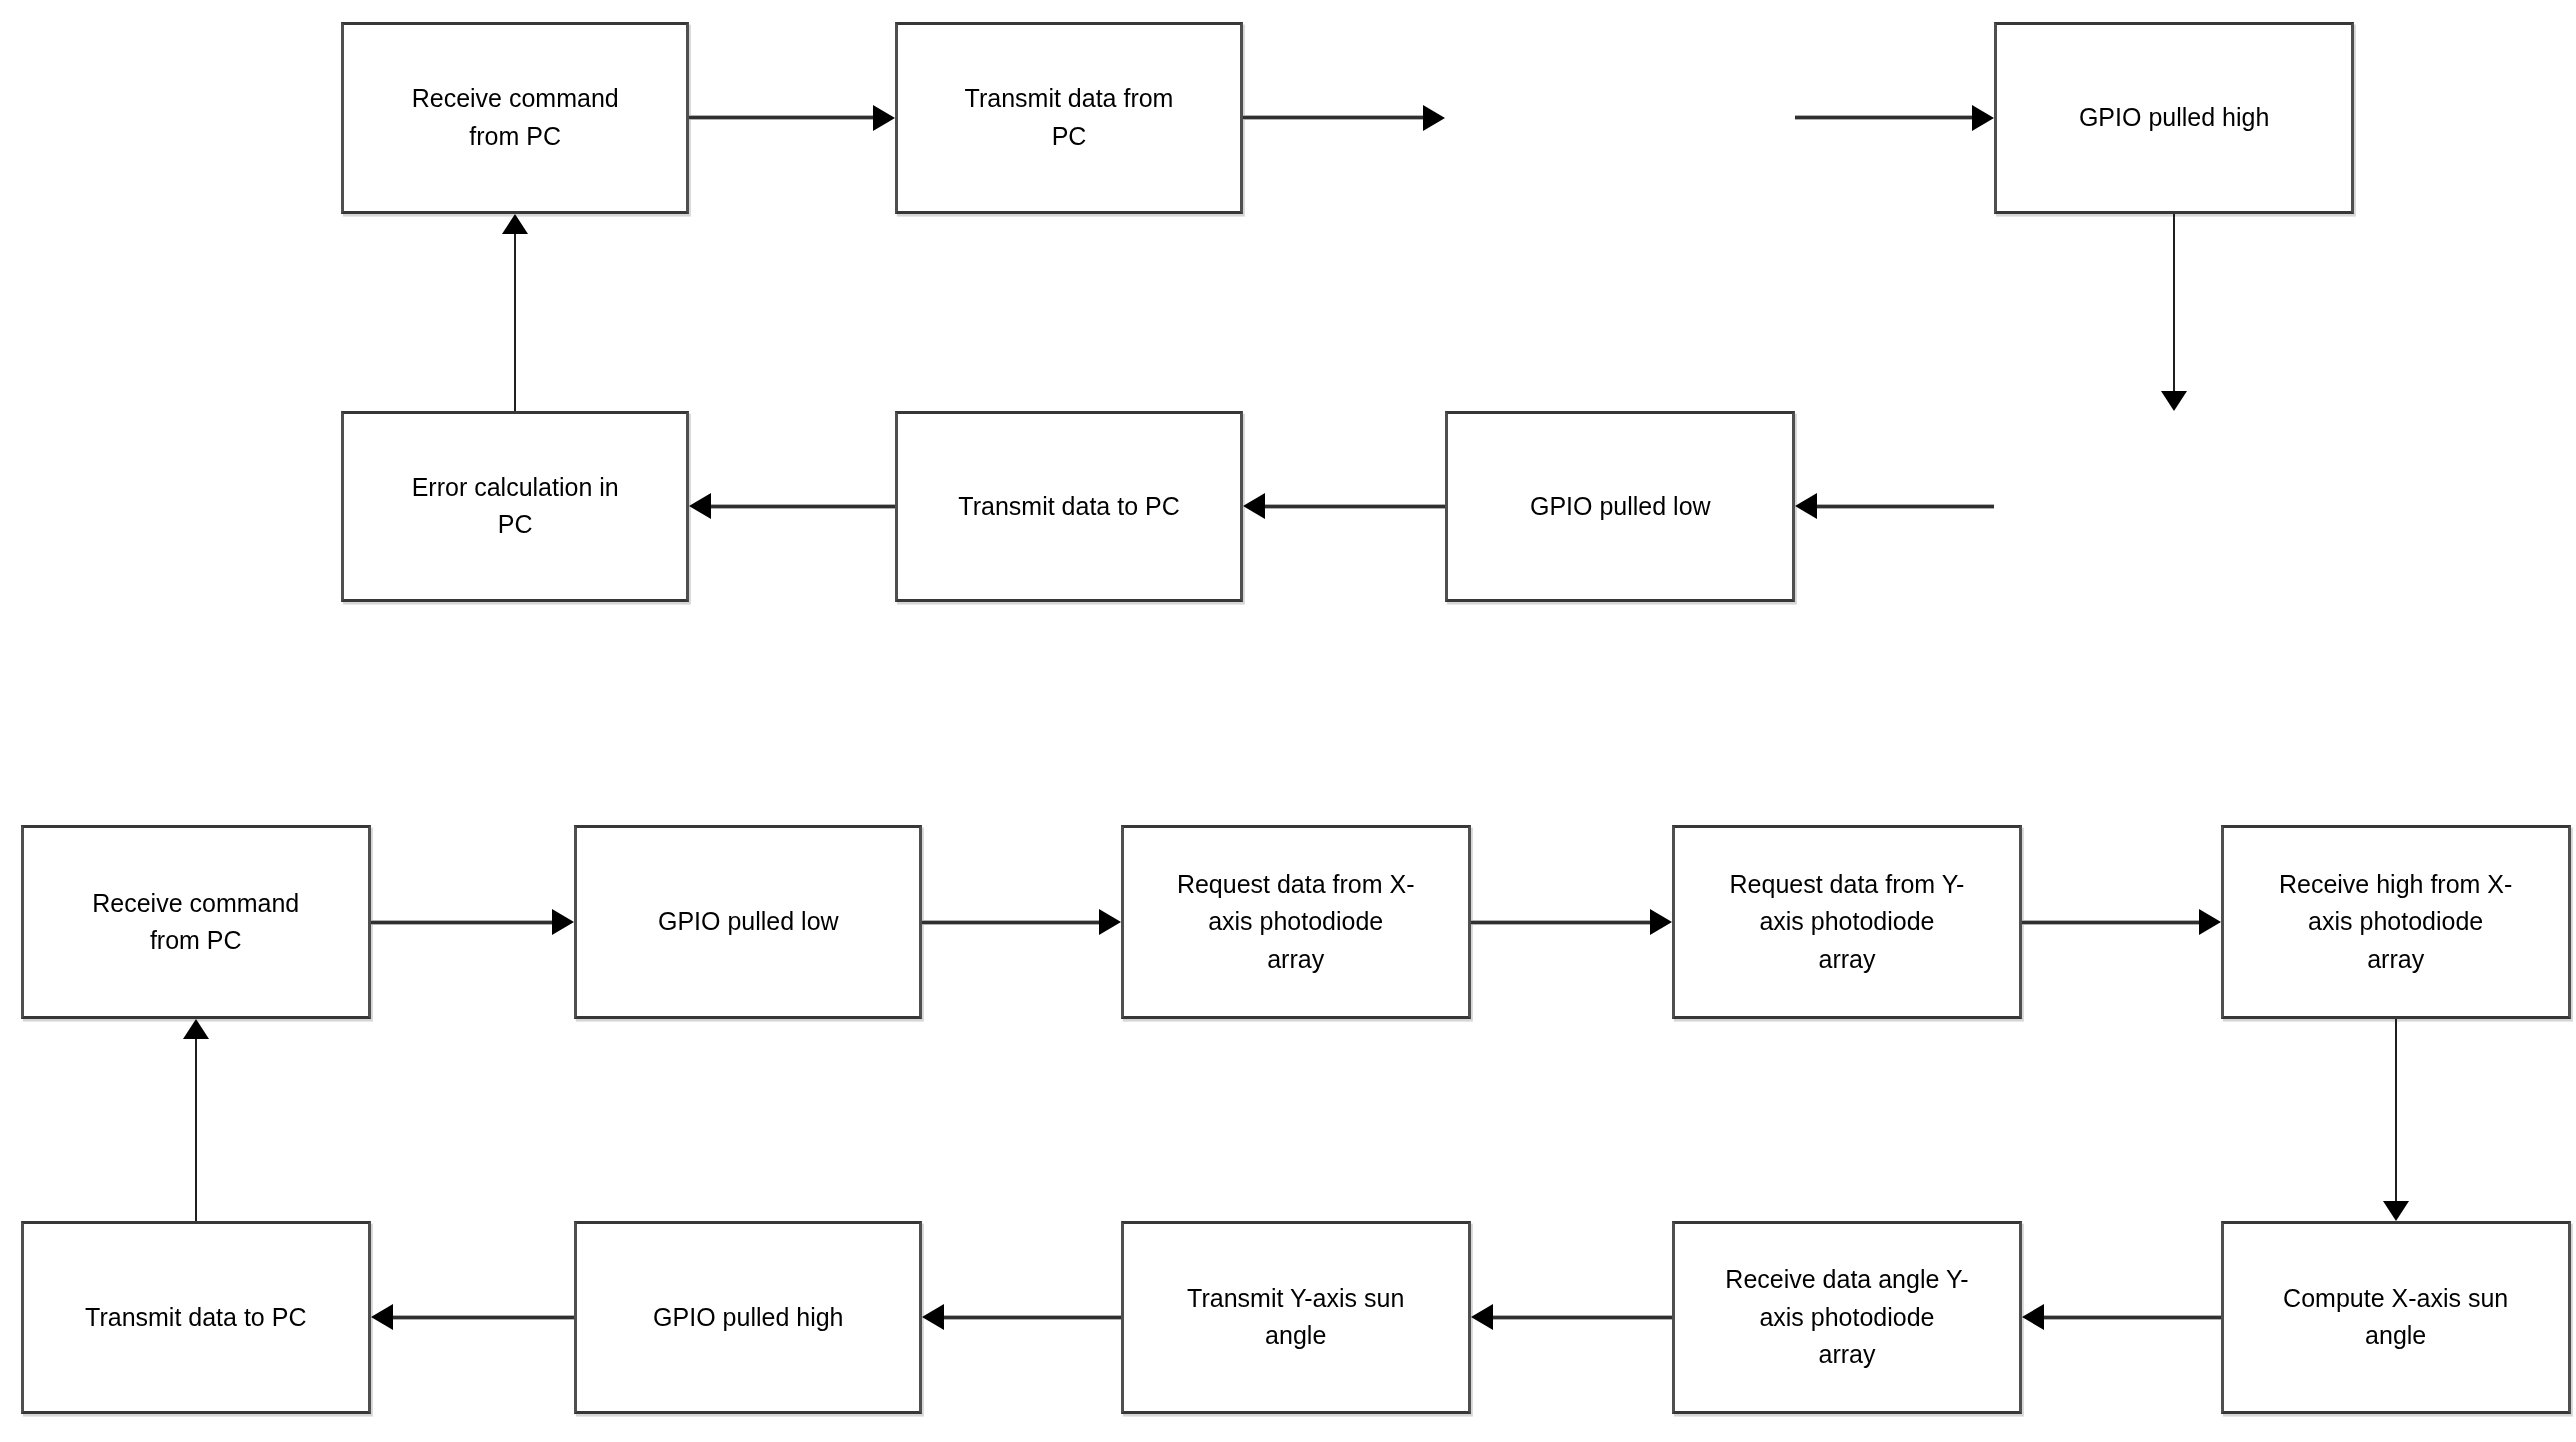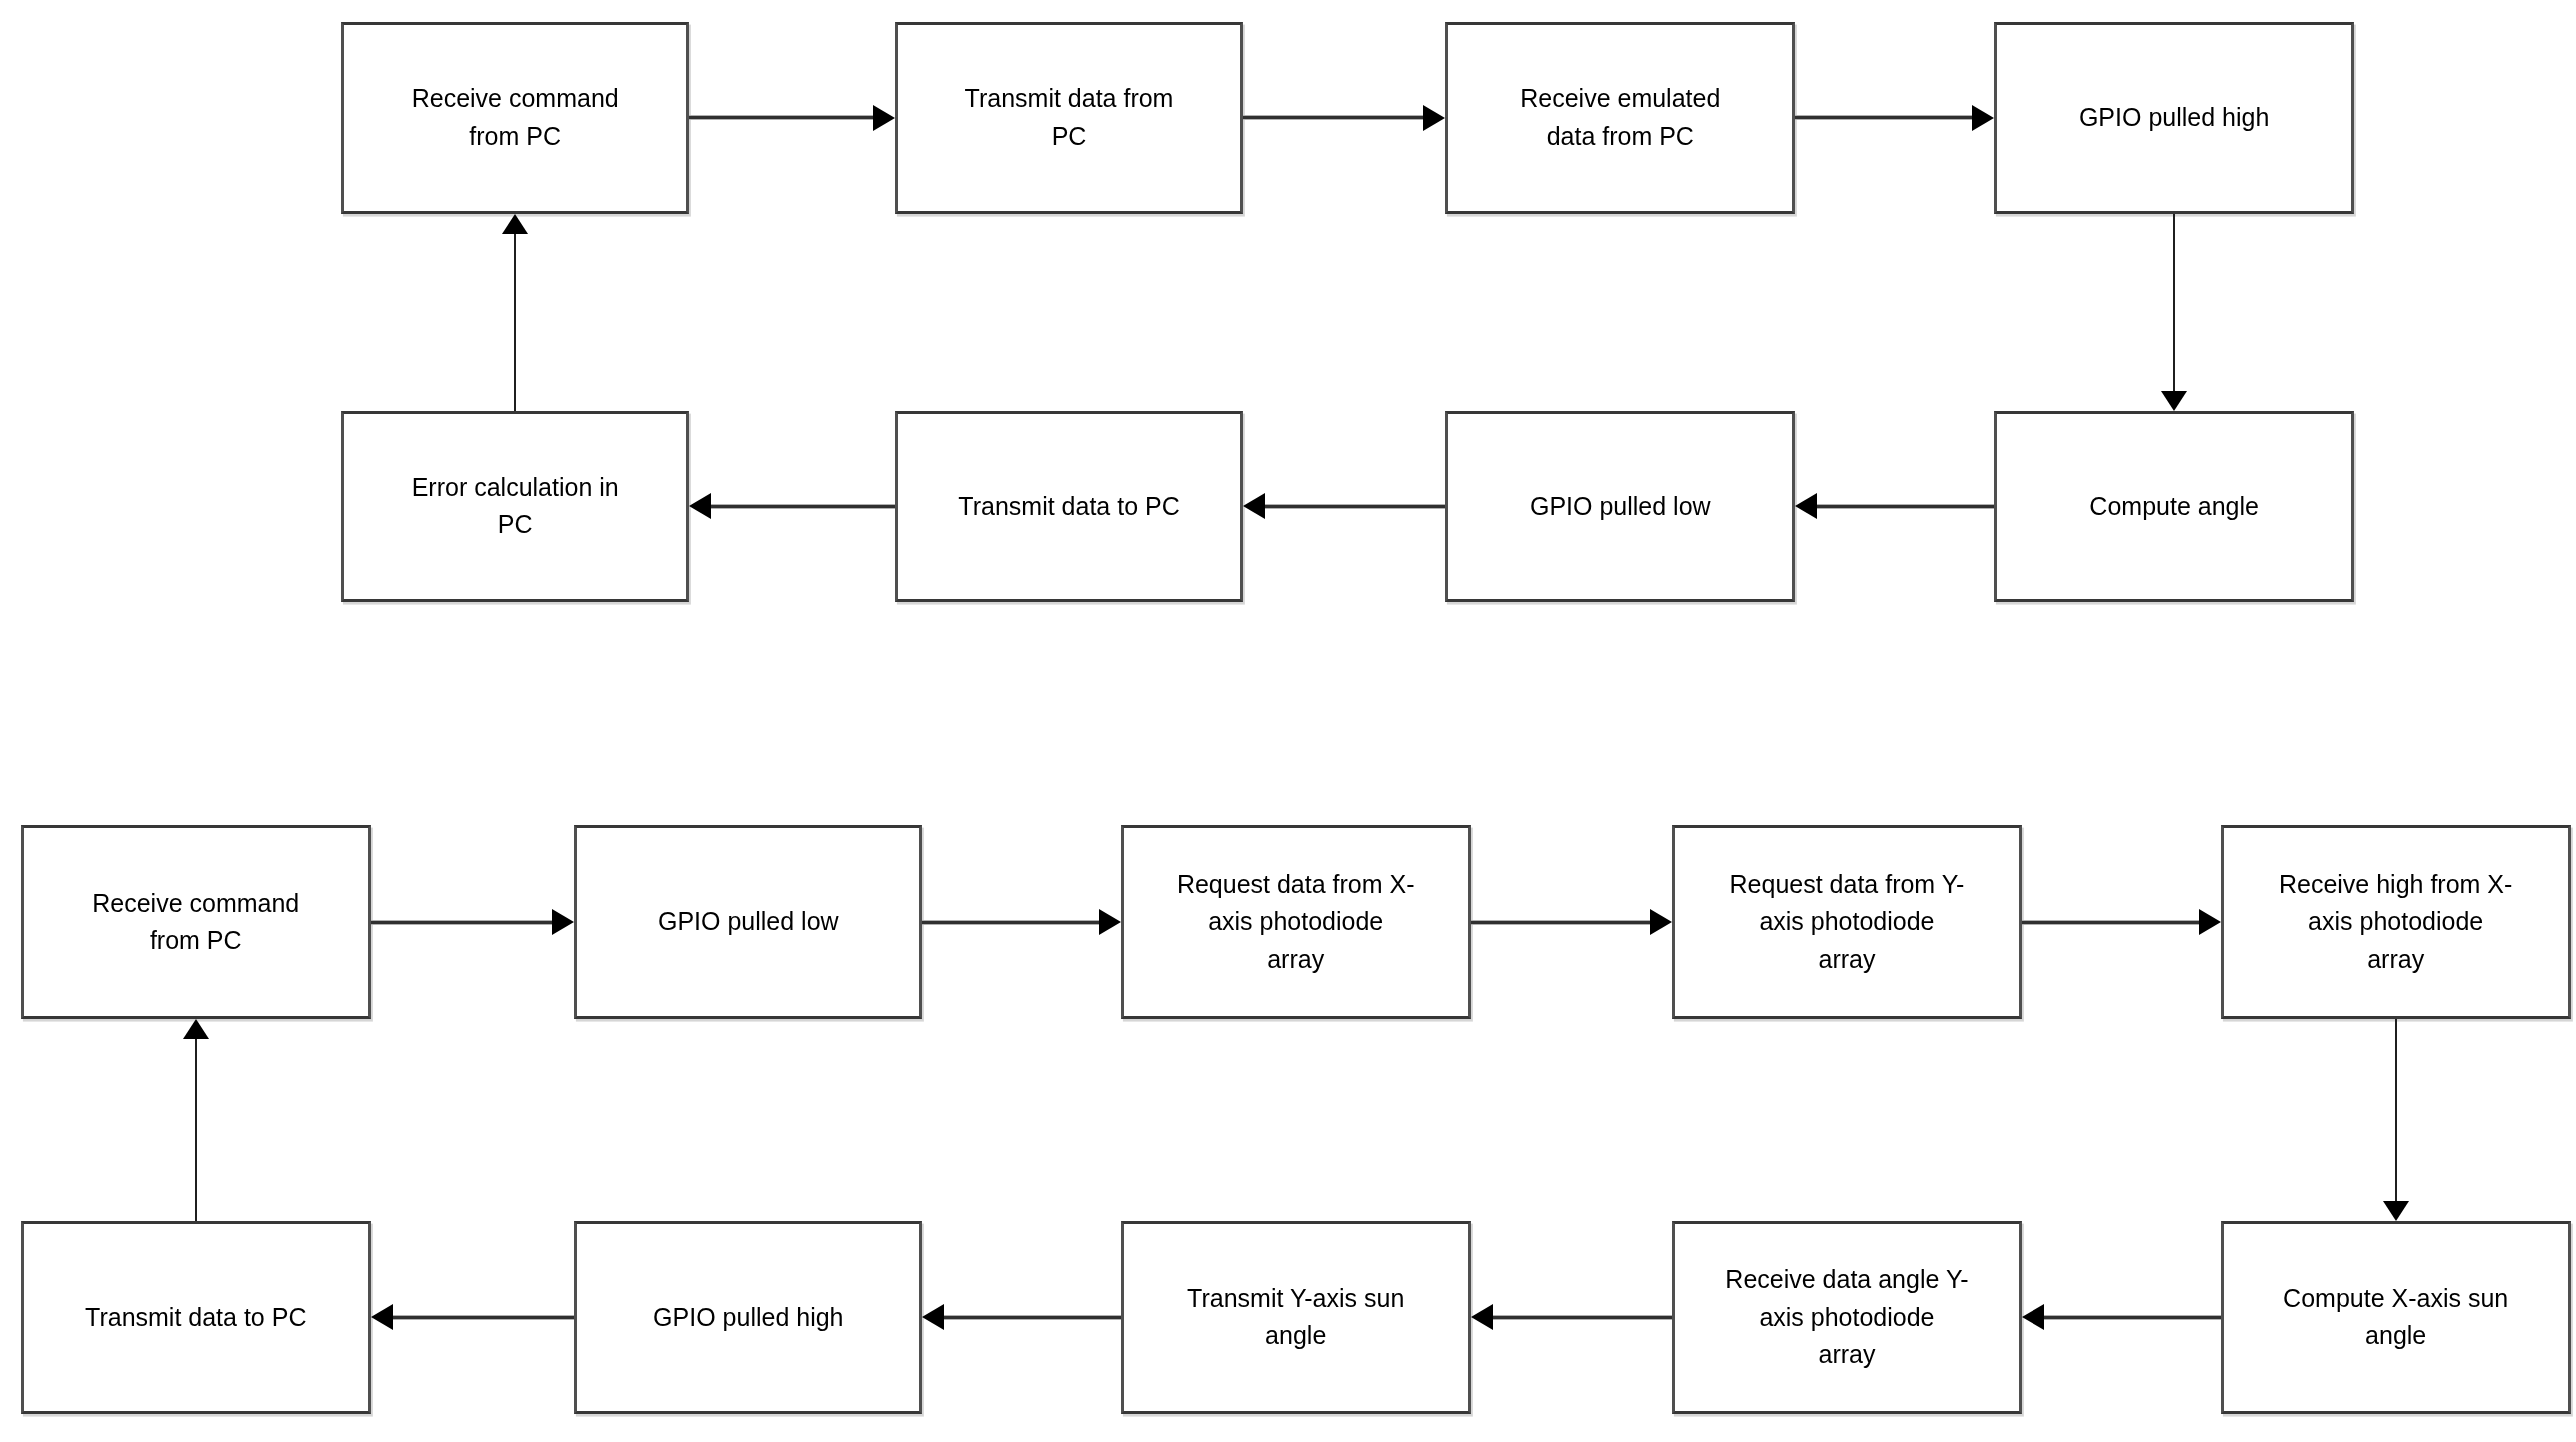--- a/index.html
+++ b/index.html
@@ -79,29 +79,26 @@
 </style>
 </head>
 <body>
 
 <div id="canvas">
 
   <div class="box" style="left:13.25%; top:1.5%; width:13.5%; height:13.3%">Receive command
 from PC</div>
   <div class="box" style="left:34.75%; top:1.5%; width:13.5%; height:13.3%">Transmit data from
 PC</div>
-  <div class="box" style="left:56.1%; top:1.5%; width:13.6%; height:13.3%">Receive emulated
-data from PC</div>
   <div class="box" style="left:77.4%; top:1.5%; width:14.0%; height:13.3%">GPIO pulled high</div>
 
   <div class="box" style="left:13.25%; top:28.5%; width:13.5%; height:13.2%">Error calculation in
 PC</div>
   <div class="box" style="left:34.75%; top:28.5%; width:13.5%; height:13.2%">Transmit data to PC</div>
   <div class="box" style="left:56.1%; top:28.5%; width:13.6%; height:13.2%">GPIO pulled low</div>
-  <div class="box" style="left:77.4%; top:28.5%; width:14.0%; height:13.2%">Compute angle</div>
 
   <div class="h-arrow" style="left:26.75%; width:8.0%; top:calc(8.15% - 13.5px)">
     <div class="hline"></div>
     <div class="head-r"></div>
   </div>
   <div class="h-arrow" style="left:48.25%; width:7.85%; top:calc(8.15% - 13.5px)">
     <div class="hline"></div>
     <div class="head-r"></div>
   </div>
   <div class="h-arrow" style="left:69.7%; width:7.7%; top:calc(8.15% - 13.5px)">

